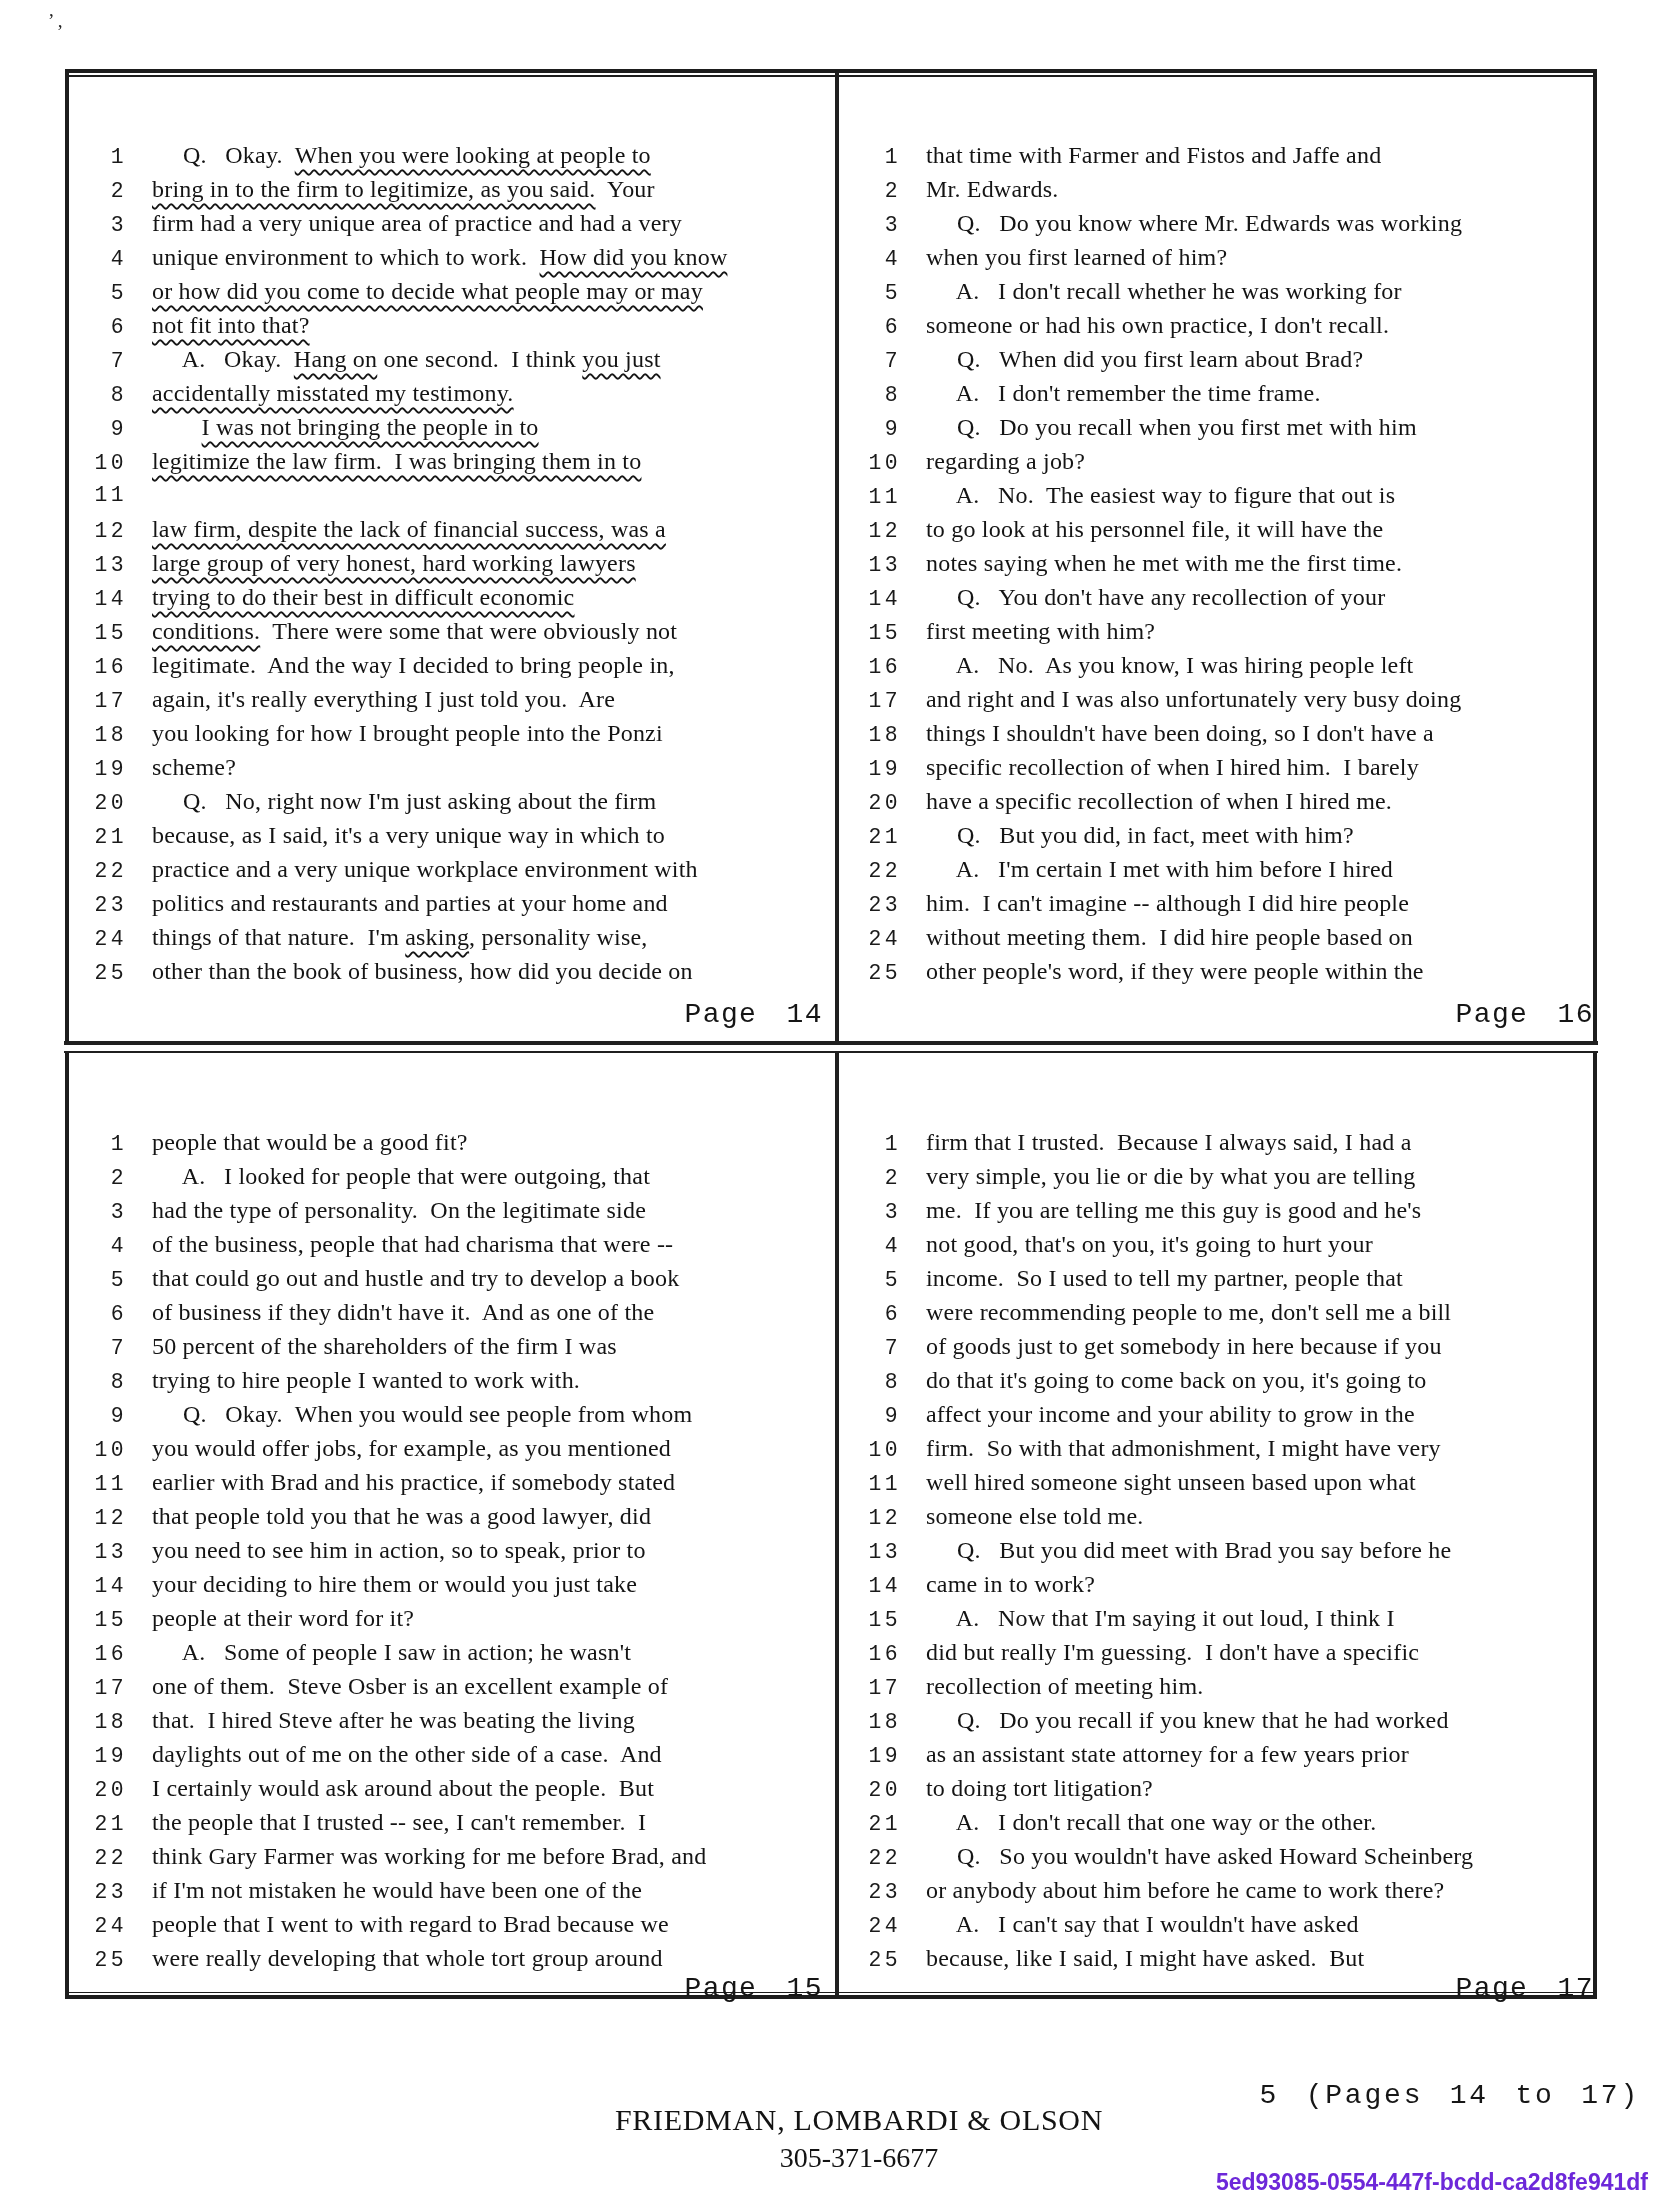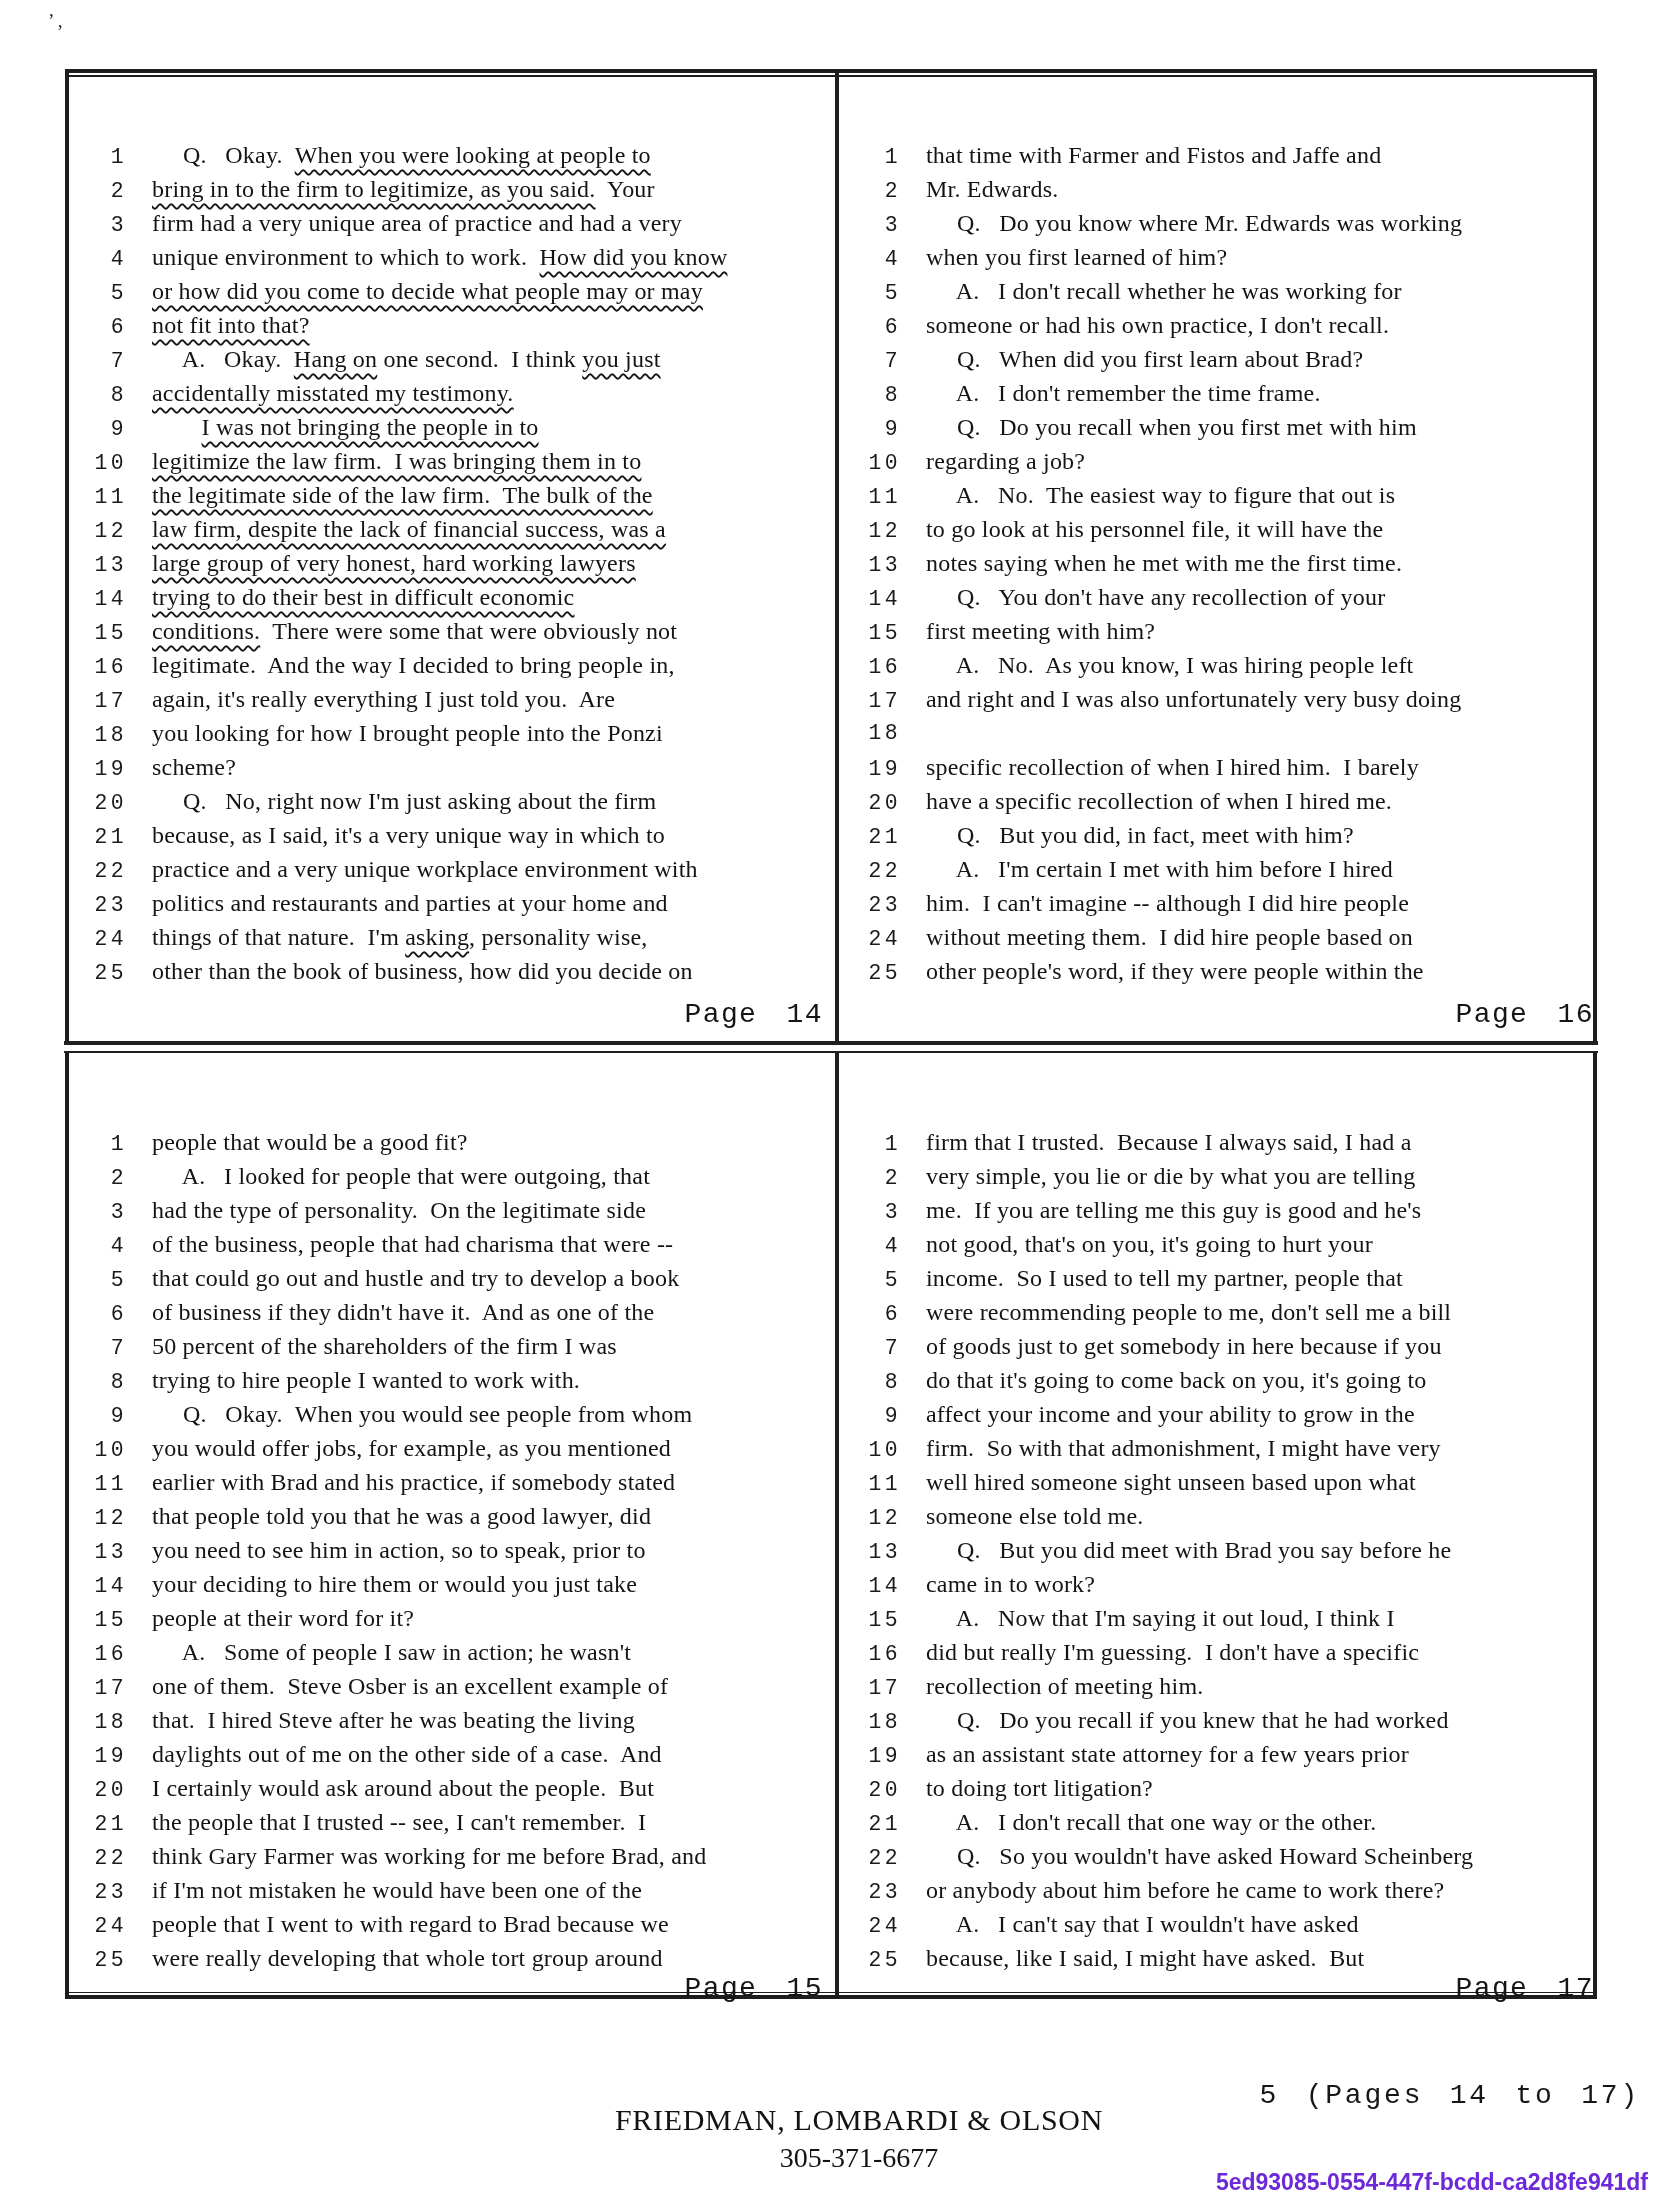--- a/index.html
+++ b/index.html
@@ -113,21 +113,21 @@
         <div class="line"><span class="num">1</span><span class="txt"><span>     Q.   Okay.  </span><span class="u">When you were looking at people to</span></span></div>
         <div class="line"><span class="num">2</span><span class="txt"><span class="u">bring in to the firm to legitimize, as you said.</span><span>  Your</span></span></div>
         <div class="line"><span class="num">3</span><span class="txt"><span>firm had a very unique area of practice and had a very</span></span></div>
         <div class="line"><span class="num">4</span><span class="txt"><span>unique environment to which to work.  </span><span class="u">How did you know</span></span></div>
         <div class="line"><span class="num">5</span><span class="txt"><span class="u">or how did you come to decide what people may or may</span></span></div>
         <div class="line"><span class="num">6</span><span class="txt"><span class="u">not fit into that?</span></span></div>
         <div class="line"><span class="num">7</span><span class="txt"><span>     A.   Okay.  </span><span class="u">Hang on</span><span> one second.  I think </span><span class="u">you just</span></span></div>
         <div class="line"><span class="num">8</span><span class="txt"><span class="u">accidentally misstated my testimony.</span></span></div>
         <div class="line"><span class="num">9</span><span class="txt"><span>        </span><span class="u">I was not bringing the people in to</span></span></div>
         <div class="line"><span class="num">10</span><span class="txt"><span class="u">legitimize the law firm.  I was bringing them in to</span></span></div>
-        <div class="line"><span class="num">11</span><span class="txt"><span class="u">the legitimate side of the law firm.  The bulk of the</span></span></div>
+        <div class="line"><span class="num">11</span></div>
         <div class="line"><span class="num">12</span><span class="txt"><span class="u">law firm, despite the lack of financial success, was a</span></span></div>
         <div class="line"><span class="num">13</span><span class="txt"><span class="u">large group of very honest, hard working lawyers</span></span></div>
         <div class="line"><span class="num">14</span><span class="txt"><span class="u">trying to do their best in difficult economic</span></span></div>
         <div class="line"><span class="num">15</span><span class="txt"><span class="u">conditions.</span><span>  There were some that were obviously not</span></span></div>
         <div class="line"><span class="num">16</span><span class="txt"><span>legitimate.  And the way I decided to bring people in,</span></span></div>
         <div class="line"><span class="num">17</span><span class="txt"><span>again, it's really everything I just told you.  Are</span></span></div>
         <div class="line"><span class="num">18</span><span class="txt"><span>you looking for how I brought people into the Ponzi</span></span></div>
         <div class="line"><span class="num">19</span><span class="txt"><span>scheme?</span></span></div>
         <div class="line"><span class="num">20</span><span class="txt"><span>     Q.   No, right now I'm just asking about the firm</span></span></div>
         <div class="line"><span class="num">21</span><span class="txt"><span>because, as I said, it's a very unique way in which to</span></span></div>
@@ -151,21 +151,21 @@
         <div class="line"><span class="num">8</span><span class="txt"><span>     A.   I don't remember the time frame.</span></span></div>
         <div class="line"><span class="num">9</span><span class="txt"><span>     Q.   Do you recall when you first met with him</span></span></div>
         <div class="line"><span class="num">10</span><span class="txt"><span>regarding a job?</span></span></div>
         <div class="line"><span class="num">11</span><span class="txt"><span>     A.   No.  The easiest way to figure that out is</span></span></div>
         <div class="line"><span class="num">12</span><span class="txt"><span>to go look at his personnel file, it will have the</span></span></div>
         <div class="line"><span class="num">13</span><span class="txt"><span>notes saying when he met with me the first time.</span></span></div>
         <div class="line"><span class="num">14</span><span class="txt"><span>     Q.   You don't have any recollection of your</span></span></div>
         <div class="line"><span class="num">15</span><span class="txt"><span>first meeting with him?</span></span></div>
         <div class="line"><span class="num">16</span><span class="txt"><span>     A.   No.  As you know, I was hiring people left</span></span></div>
         <div class="line"><span class="num">17</span><span class="txt"><span>and right and I was also unfortunately very busy doing</span></span></div>
-        <div class="line"><span class="num">18</span></div>
+        <div class="line"><span class="num">18</span><span class="txt"><span>things I shouldn't have been doing, so I don't have a</span></span></div>
         <div class="line"><span class="num">19</span><span class="txt"><span>specific recollection of when I hired him.  I barely</span></span></div>
         <div class="line"><span class="num">20</span><span class="txt"><span>have a specific recollection of when I hired me.</span></span></div>
         <div class="line"><span class="num">21</span><span class="txt"><span>     Q.   But you did, in fact, meet with him?</span></span></div>
         <div class="line"><span class="num">22</span><span class="txt"><span>     A.   I'm certain I met with him before I hired</span></span></div>
         <div class="line"><span class="num">23</span><span class="txt"><span>him.  I can't imagine -- although I did hire people</span></span></div>
         <div class="line"><span class="num">24</span><span class="txt"><span>without meeting them.  I did hire people based on</span></span></div>
         <div class="line"><span class="num">25</span><span class="txt"><span>other people's word, if they were people within the</span></span></div>
       </div>
     <div class="page-label">Page 16</div>
   </div>

